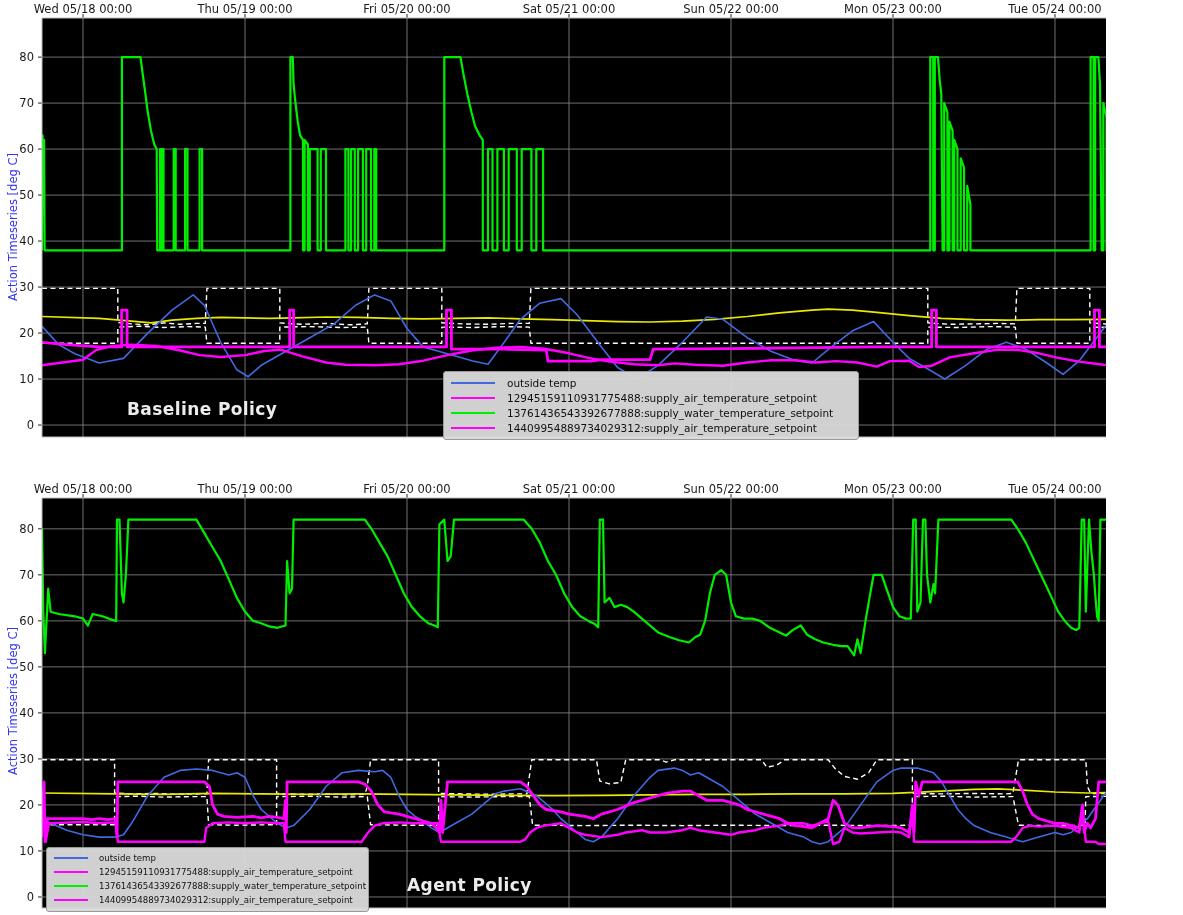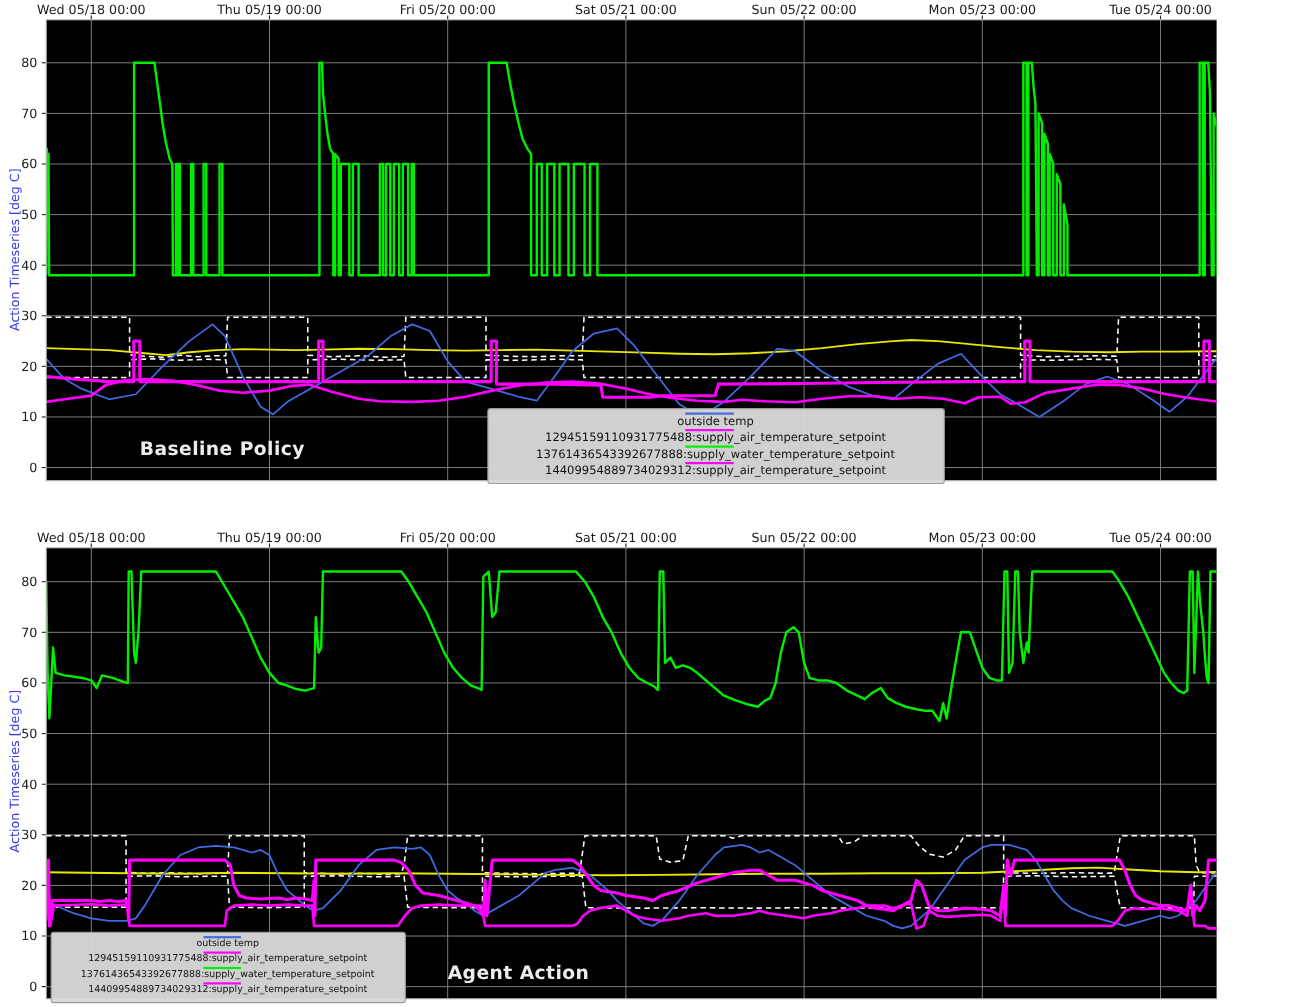--- a/index.html
+++ b/index.html
@@ -4,21 +4,21 @@
 <style>
   html,body{margin:0;padding:0;background:#ffffff;}
   .canvas{position:relative;width:1106px;height:915px;background:#fff;
           font-family:"DejaVu Sans","Liberation Sans",sans-serif;overflow:hidden;}
   svg{position:absolute;left:0;top:0;}
   .ylabel{position:absolute;white-space:nowrap;font-size:11.5px;color:#3534f0;
           transform:translate(-50%,-50%) rotate(-90deg);}
   .chart-title{position:absolute;color:#ececec;font-weight:bold;font-size:17px;letter-spacing:.4px;}
   .legend{position:absolute;background:rgba(217,217,217,.96);border:1px solid #9a9a9a;
           border-radius:3px;padding:3px 8px 4px 7px;box-sizing:border-box;color:#111;}
-  .legend-row{display:flex;align-items:center;flex-direction:column;}
+  .legend-row{display:flex;align-items:center;}
   .legend-swatch{display:inline-block;height:0;border-top-style:solid;border-top-width:2px;flex:0 0 auto;}
   .legend-top{font-size:10.5px;}
   .legend-top .legend-row{height:15px;}
   .legend-top .legend-swatch{width:44px;margin-right:12px;}
   .legend-bottom{font-size:8.6px;}
   .legend-bottom .legend-row{height:14px;}
   .legend-bottom .legend-swatch{width:34px;margin-right:11px;}
   .legend-label{white-space:nowrap;}
 </style>
 </head>
@@ -149,21 +149,21 @@
         <polyline points="42.0,528.8 43.3,611.7 44.9,653.1 48.2,588.7 50.6,611.7 58.7,614.0 74.9,616.3 83.0,618.6 87.9,625.5 92.7,614.0 102.4,616.3 112.2,619.9 116.2,620.9 117.0,519.6 119.5,519.6 121.9,593.3 123.5,602.5 125.9,574.8 128.4,519.6 196.4,519.6 204.5,533.4 212.6,547.2 220.7,561.0 228.8,579.4 236.9,597.9 245.0,611.7 253.1,620.9 261.2,623.2 269.3,626.4 277.4,627.8 285.5,625.5 287.1,561.0 289.6,593.3 292.0,588.7 293.6,519.6 364.9,519.6 371.4,528.8 379.5,542.6 387.6,556.4 395.7,574.8 403.8,593.3 411.9,607.1 420.0,616.3 428.1,623.2 434.5,625.5 437.8,627.3 439.4,524.2 444.3,519.6 447.5,561.0 450.7,556.4 454.0,519.6 523.6,519.6 531.7,528.8 539.8,542.6 547.9,561.0 556.0,574.8 564.1,593.3 572.2,607.1 580.3,616.3 588.4,620.9 594.9,624.1 598.2,627.3 599.8,519.6 603.0,519.6 604.6,602.5 609.5,597.9 614.4,607.1 620.8,604.8 627.3,607.1 633.8,611.7 641.9,618.6 650.0,625.5 658.1,632.4 669.4,637.0 679.2,640.2 688.9,642.5 695.4,637.0 700.2,634.7 705.1,620.9 709.9,593.3 714.8,574.8 721.3,570.2 726.1,574.8 731.0,602.5 735.9,616.3 744.0,618.6 752.1,618.6 760.2,620.9 769.9,627.8 779.6,632.4 786.1,635.6 792.6,630.1 800.7,625.5 807.1,634.7 815.2,639.3 823.3,642.5 833.1,644.8 841.2,646.2 847.6,646.2 854.1,655.4 857.4,639.3 860.6,653.1 865.5,620.9 870.3,593.3 873.6,574.8 881.7,574.8 886.5,588.7 893.0,607.1 899.5,616.3 906.0,618.6 910.8,618.6 913.2,519.6 915.7,519.6 917.3,611.7 920.5,602.5 923.0,519.6 925.4,519.6 927.0,574.8 930.3,602.5 933.5,584.0 935.1,593.3 938.4,519.6 1011.3,519.6 1017.7,528.8 1025.8,542.6 1032.3,556.4 1038.8,570.2 1045.3,584.0 1051.8,597.9 1058.2,611.7 1064.7,620.9 1071.2,627.8 1076.1,630.1 1079.3,627.8 1081.7,519.6 1084.2,519.6 1085.8,611.7 1089.0,519.6 1091.4,551.8 1093.9,574.8 1095.5,597.9 1097.1,616.3 1098.7,620.9 1100.4,519.6 1172.9,519.6" fill="none" stroke="#00ee00" stroke-width="2.2" stroke-linejoin="round" stroke-linecap="butt" clip-path="url(#clip1)"></polyline>
         <polyline points="42.0,818.7 44.1,781.9 44.9,841.7 47.4,818.7 83.0,818.7 91.1,819.6 99.2,818.7 107.3,819.6 115.4,818.7 117.0,837.1 117.8,781.9 118.6,781.9 204.5,781.9 209.4,786.5 212.6,804.9 217.5,814.1 223.9,816.4 236.9,817.3 253.1,816.4 261.2,817.8 269.3,816.4 277.4,817.3 283.9,818.7 285.5,800.3 286.3,832.5 287.1,781.9 290.4,781.9 358.4,781.9 364.9,784.2 371.4,791.1 377.8,804.9 384.3,811.8 398.9,814.1 407.0,816.4 415.1,818.7 423.2,821.0 431.3,823.3 436.2,827.9 439.4,832.5 441.0,800.3 442.6,832.5 447.5,781.9 452.4,781.9 520.4,781.9 526.9,786.5 533.4,795.7 539.8,804.9 546.3,809.5 560.9,811.8 569.0,814.1 585.2,816.4 593.3,818.7 601.4,814.1 617.6,809.5 633.8,802.6 650.0,798.0 666.2,793.4 682.4,791.1 690.5,791.1 698.6,795.7 706.7,800.3 722.9,800.3 739.1,804.9 747.2,809.5 763.4,814.1 779.6,818.7 787.7,823.3 795.8,825.6 803.9,826.6 812.0,827.9 820.1,823.3 828.2,818.7 833.1,800.3 837.9,804.9 844.4,823.3 852.5,827.9 860.6,827.9 876.8,825.6 893.0,826.6 901.1,827.9 909.2,832.5 912.4,804.9 914.1,832.5 915.7,781.9 918.9,795.7 922.2,781.9 957.8,781.9 990.2,781.9 1017.7,781.9 1022.6,791.1 1027.5,804.9 1032.3,814.1 1038.8,818.7 1046.9,821.0 1055.0,823.3 1063.1,823.3 1071.2,825.6 1079.3,827.9 1082.5,804.9 1084.2,832.5 1087.4,823.3 1090.6,827.9 1095.5,818.7 1098.7,781.9 1100.4,781.9 1172.9,781.9" fill="none" stroke="#ff00ff" stroke-width="2.8" stroke-linejoin="round" stroke-linecap="butt" clip-path="url(#clip1)"></polyline>
         <rect x="42" y="498" width="1131" height="410" fill="none" stroke="#bcbcbc" stroke-width="1"></rect>
       </g>
   </svg>
 
   <div class="ylabel" style="left:13px;top:227px;">Action Timeseries [deg C]</div>
   <div class="ylabel" style="left:13px;top:701px;">Action Timeseries [deg C]</div>
 
   <div class="chart-title" style="left:127px;top:399px;">Baseline Policy</div>
-  <div class="chart-title" style="left:407px;top:875px;">Agent Action</div>
+  <div class="chart-title" style="left:407px;top:875px;">Agent Policy</div>
 
   <div class="legend legend-top" style="left:443px;top:371px;width:416px;">
     <div class="legend-row">
       <span class="legend-swatch" style="border-top-color: rgb(65, 105, 225);"></span>
       <span class="legend-label">outside temp</span>
     </div>
     <div class="legend-row">
       <span class="legend-swatch" style="border-top-color: rgb(255, 0, 255);"></span>
       <span class="legend-label">12945159110931775488:supply_air_temperature_setpoint</span>
     </div>

